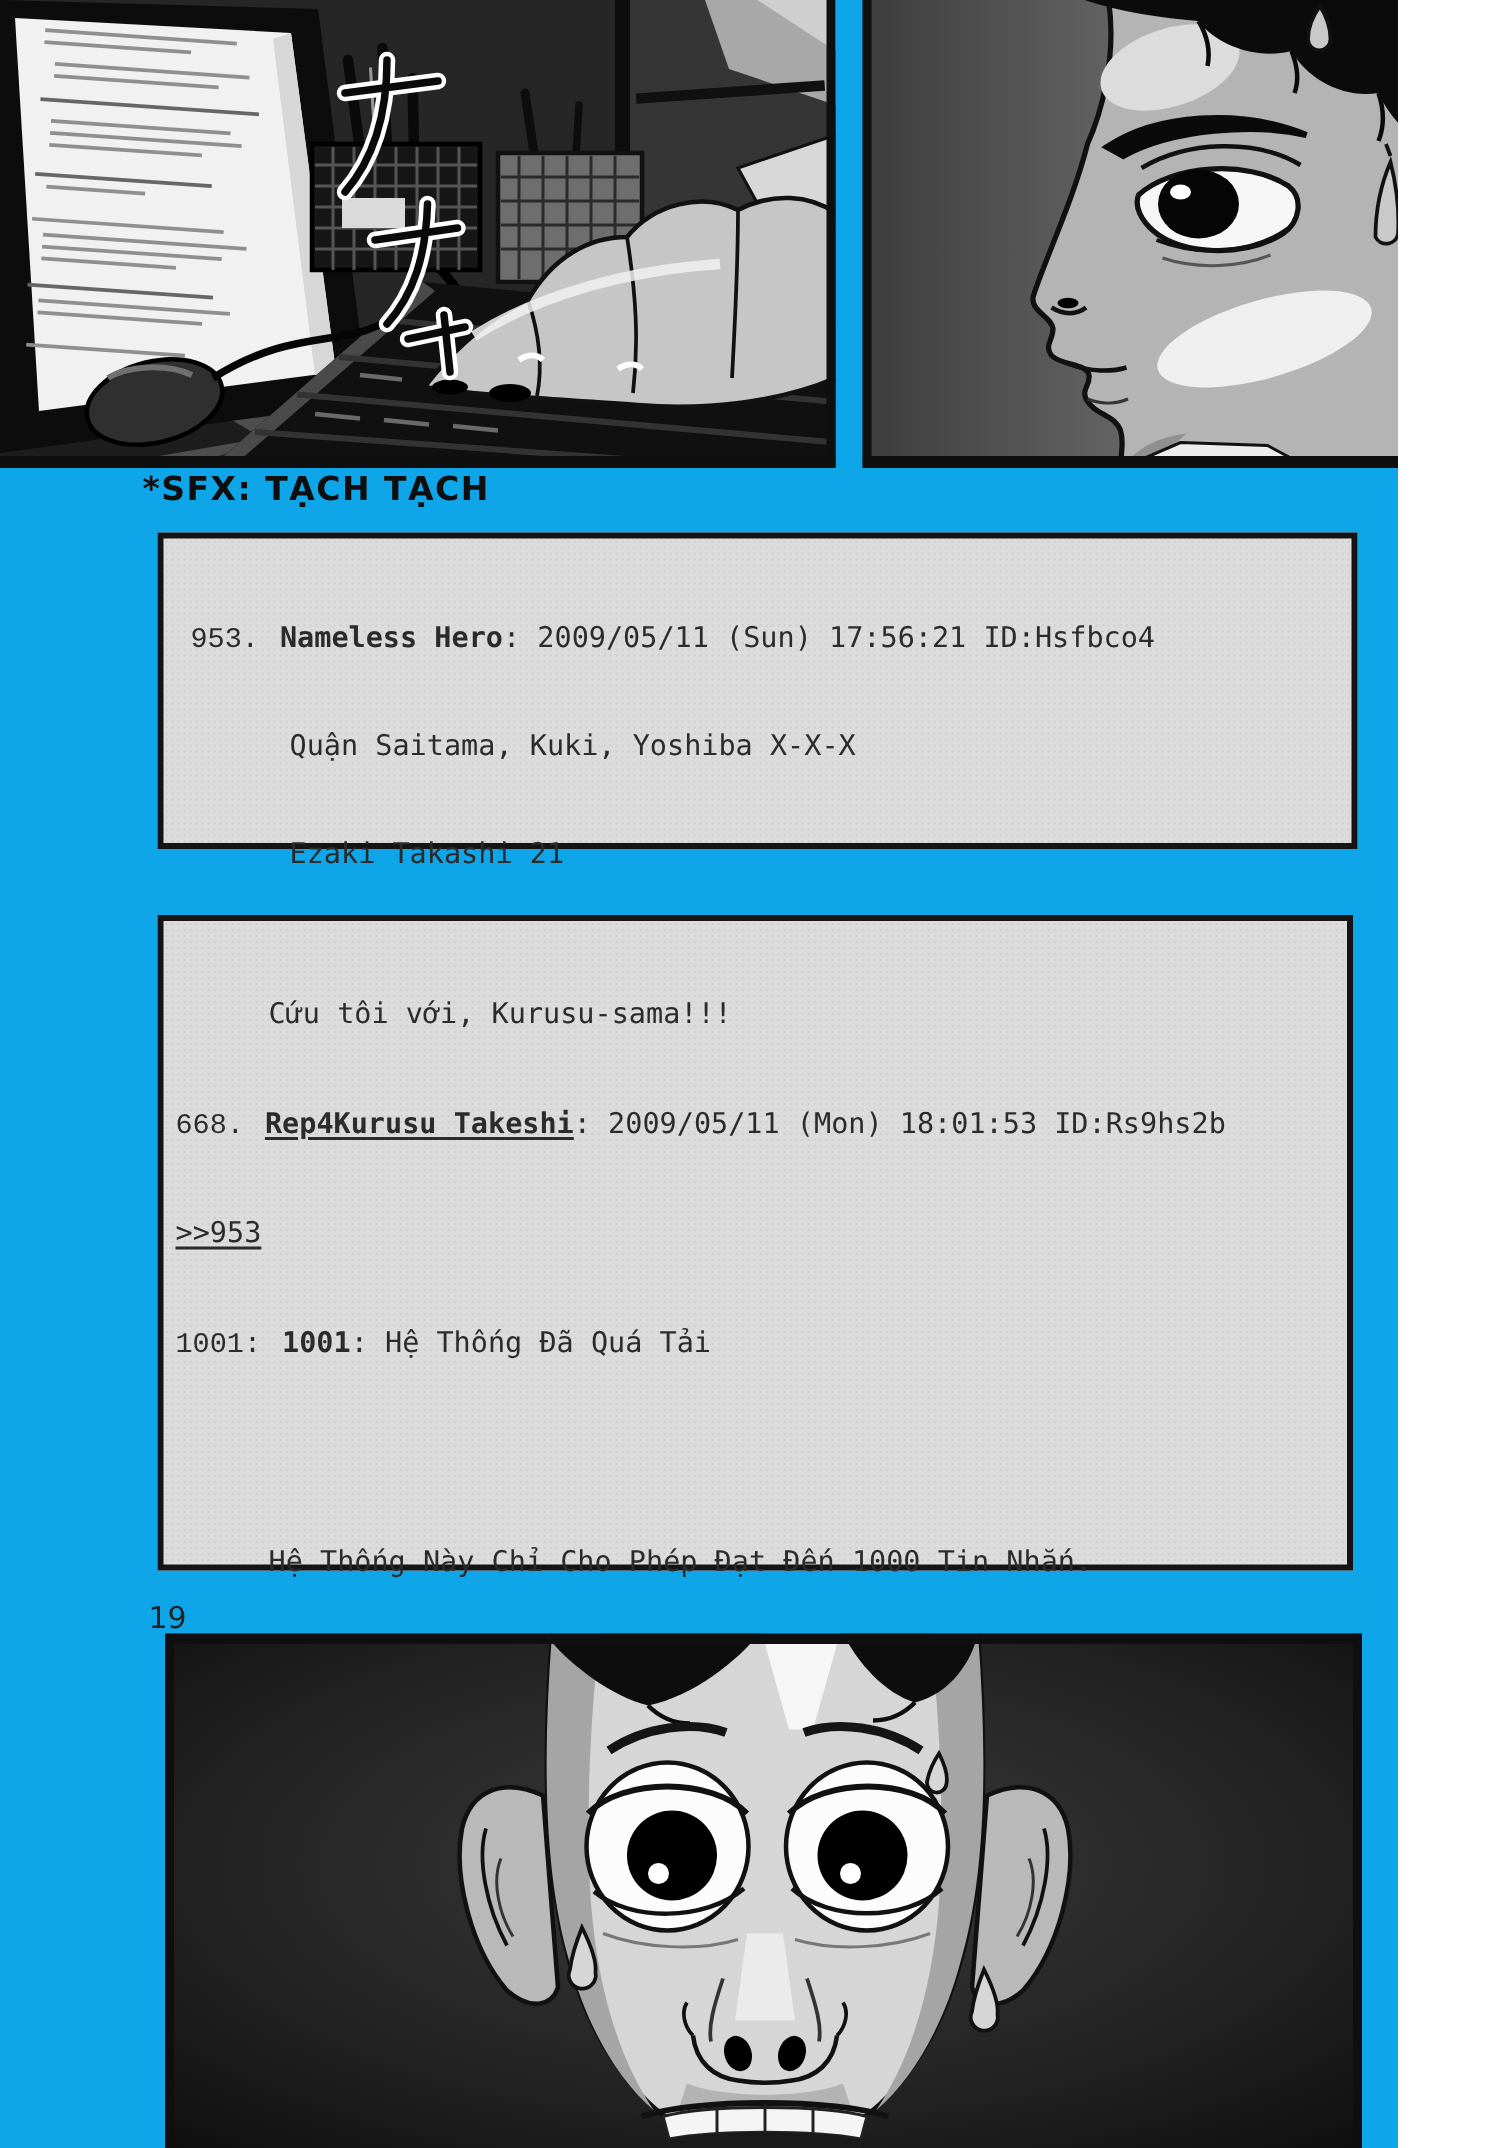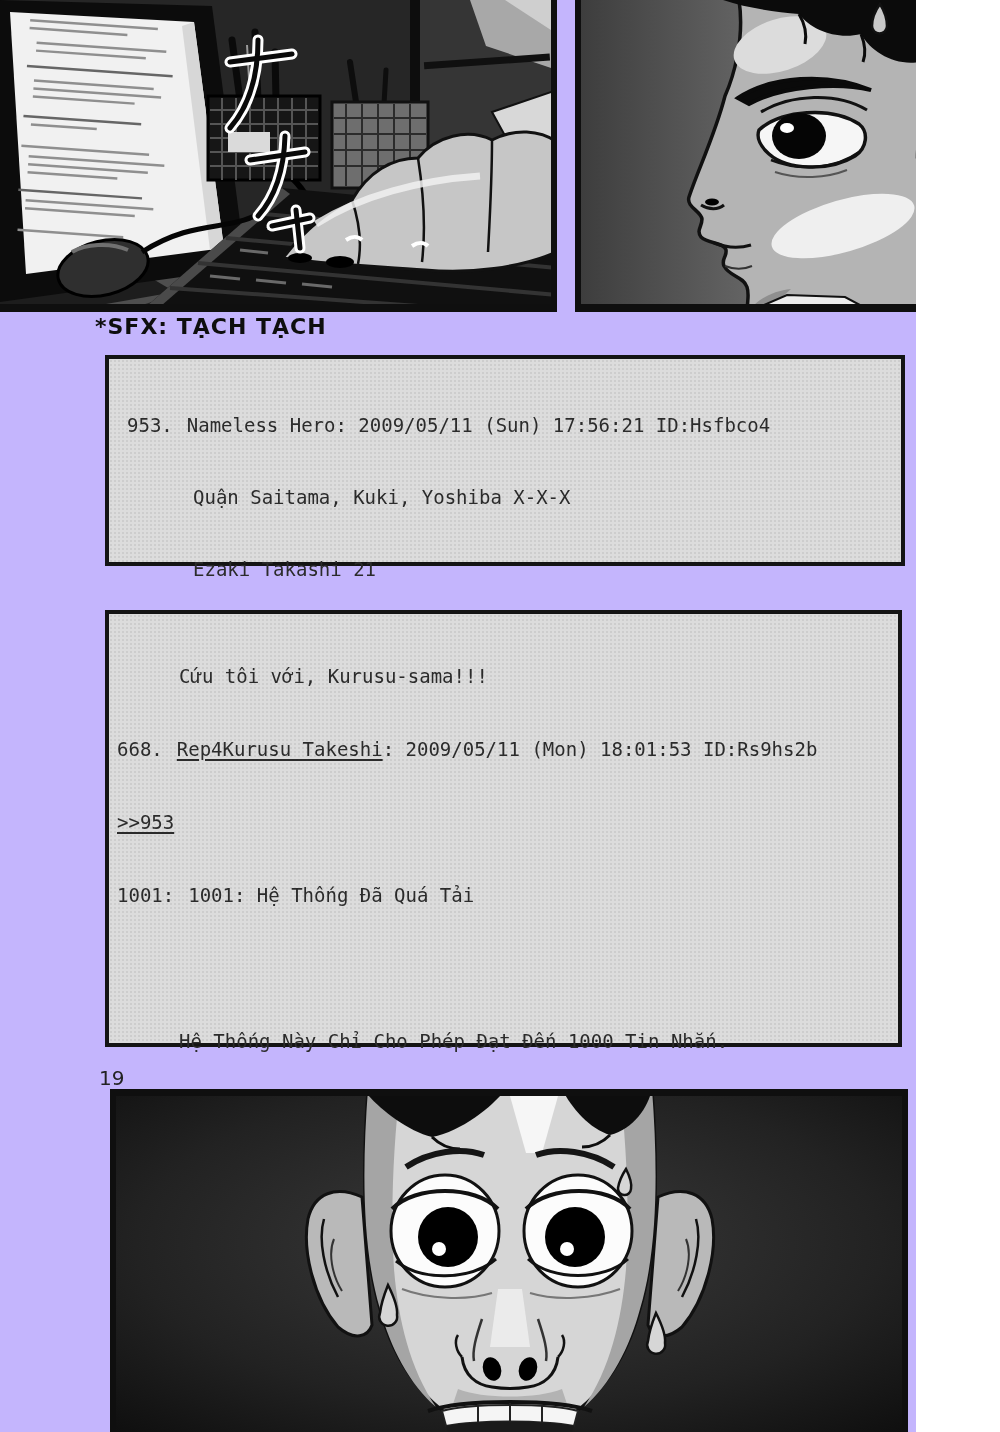--- a/index.html
+++ b/index.html
@@ -1,39 +1,39 @@
 <!DOCTYPE html>
 <html><head>
 <meta charset="utf-8">
 <style>
   html,body{margin:0;padding:0;background:#ffffff;}
-  .page{position:relative;width:916px;height:1432px;background:#c4b5fd;overflow:hidden;
-        font-family:"DejaVu Sans", sans-serif;color:#111;}
+  .page{position:relative;width:916px;height:1432px;background:#0ea5e9;overflow:hidden;
+        font-family:"DejaVu Sans", sans-serif;color:#111;padding-left:16px;}
   .panel{position:absolute;overflow:hidden;background:#222;}
   .panel svg{display:block;width:100%;height:100%;}
   #panel-left{left:0;top:0;width:557px;height:312px;}
   #panel-right{left:575px;top:0;width:425px;height:312px;}
   #panel-bottom{left:110px;top:1089px;width:798px;height:343px;}
   .sfx-caption{position:absolute;left:95px;top:314px;font-size:22px;font-weight:bold;
         letter-spacing:1px;color:#0e0e0e;white-space:pre;}
   .page-number{position:absolute;left:99px;top:1066px;font-size:20px;color:#222;}
   .post-box{position:absolute;background-color:#dcdcdc;
         background-image:radial-gradient(circle,#cdcdcd 0.8px,rgba(0,0,0,0) 1px);
         background-size:4px 4px;
         border:4px solid #141414;box-sizing:border-box;
         font-family:"DejaVu Sans Mono","DejaVu Sans",monospace;
         font-size:19px;color:#2b2b2b;white-space:pre;}
   #box1{left:105px;top:355px;width:800px;height:211px;padding:8px 10px 0 18px;}
   #box2{left:105px;top:610px;width:797px;height:437px;padding:4px 10px 0 8px;}
   .bline{height:29px;line-height:29px;white-space:pre;}
   #box1 .bline{height:28px;line-height:28px;}
   .l-ind1{padding-left:62px;}
   .l-ind2{padding-left:66px;}
-  .num{margin-right:14px;}
-  .author{font-weight:normal;}
+  .num{margin-right:14px;font-family:Liberation Mono, monospace;}
+  .author{font-weight:bold;}
   .u{text-decoration:underline;text-decoration-thickness:2px;text-underline-offset:3px;}
 </style>
 </head>
 <body>
 
 <div class="page">
 
   <div class="panel" id="panel-left">
     <svg viewBox="0 0 557 312">
       <rect width="557" height="312" fill="#262626"></rect>

